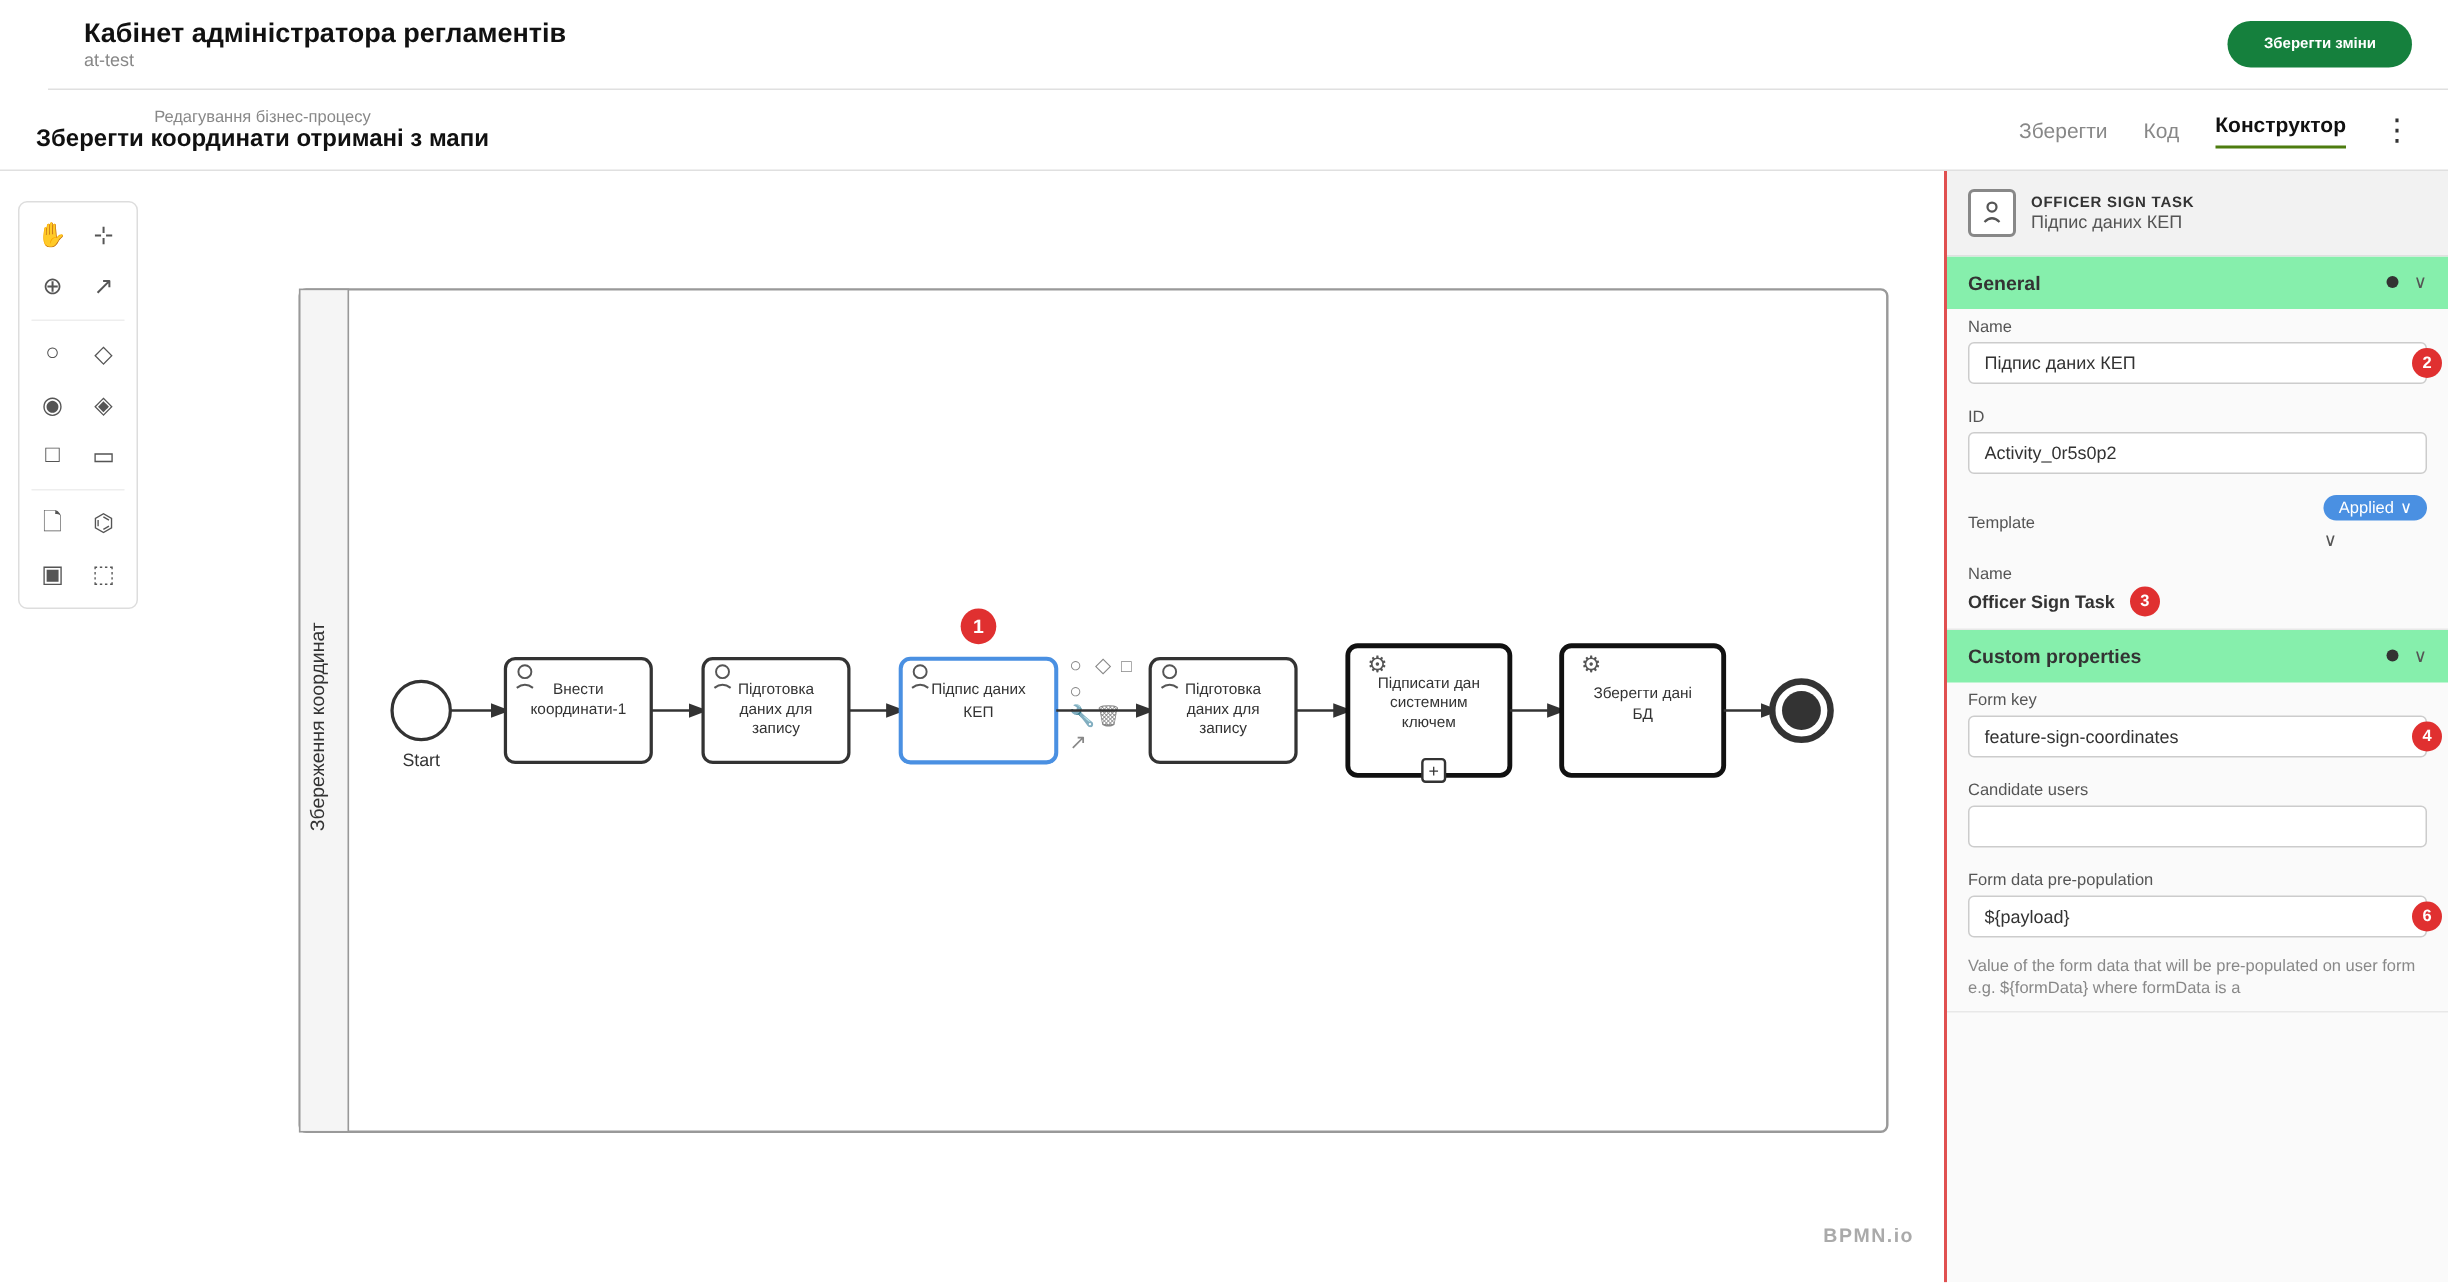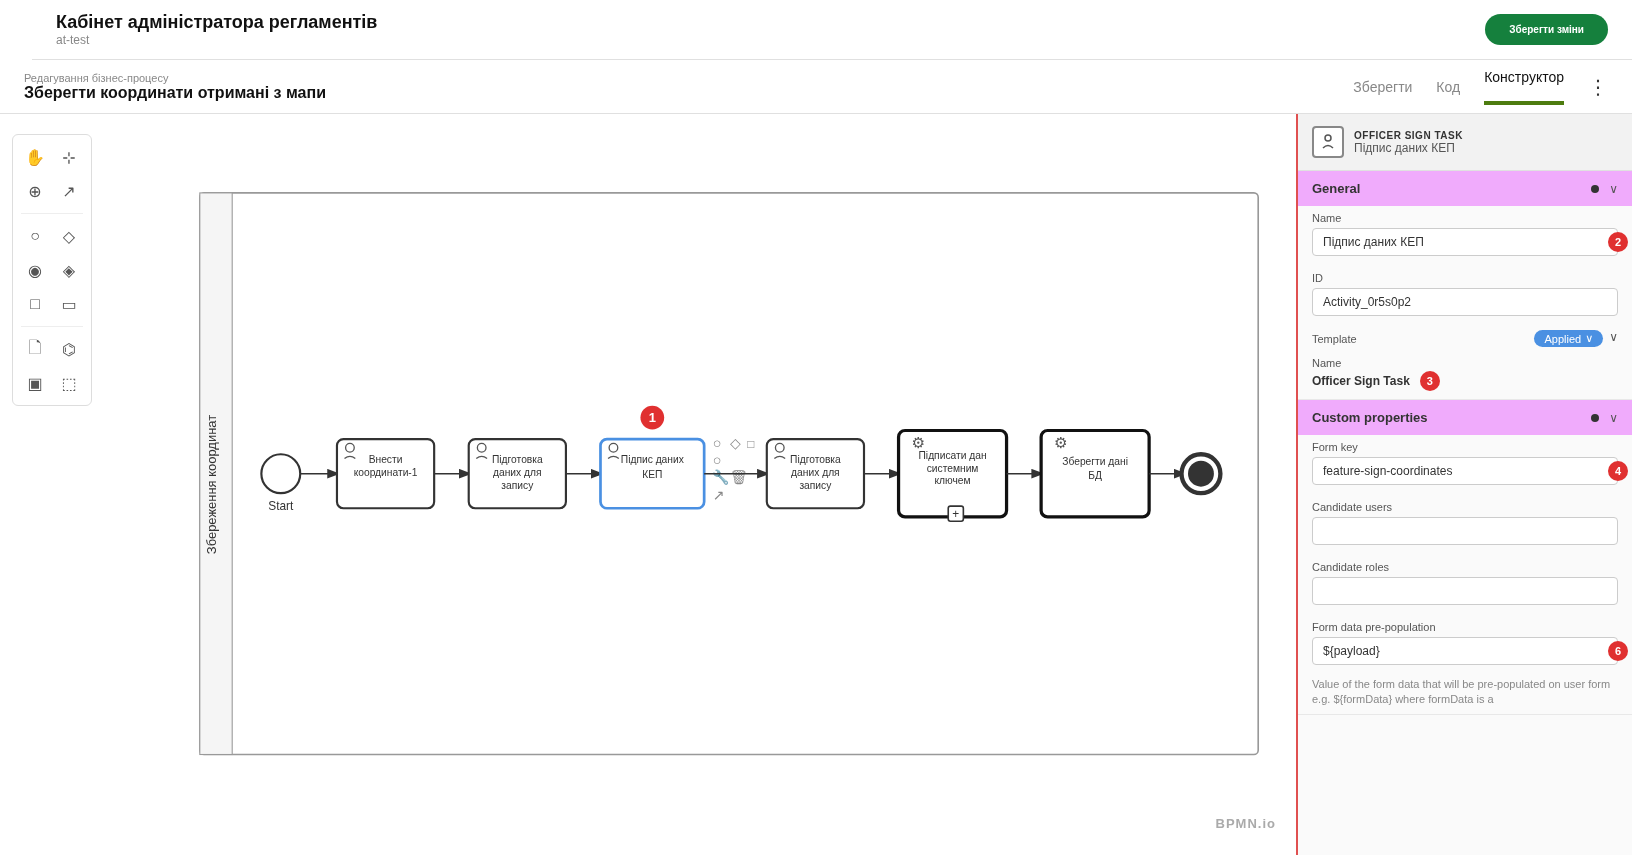--- a/index.html
+++ b/index.html
@@ -30,25 +30,25 @@
 
     
     .sub-header {
       display: flex;
       align-items: center;
       justify-content: space-between;
       padding: 8px 24px 8px 24px;
       border-bottom: 1px solid #e0e0e0;
       height: 54px;
     }
-    .breadcrumb { font-size: 11px; color: #888; }
+    .breadcrumb { font-size: 11px; color: #888; text-align: center; }
     .process-title { font-size: 16px; font-weight: 700; color: #111; }
     .sub-header-right { display: flex; align-items: center; gap: 24px; }
     .tab-link { font-size: 14px; color: #888; cursor: pointer; text-decoration: none; }
-    .tab-link.active { color: #111; font-weight: 400; border-bottom: 4px solid #4d7c0f; padding-bottom: 16px; }
+    .tab-link.active { color: #111; font-weight: 700; border-bottom: 2px solid #4d7c0f; padding-bottom: 6px; }
     .more-icon { font-size: 20px; color: #333; cursor: pointer; }
 
     
     .main-layout {
       display: flex;
       height: calc(855px - 60px - 54px);
       overflow: hidden;
     }
 
     
@@ -137,25 +137,25 @@
       overflow-y: auto;
       padding: 0;
     }
 
     
     .section {
       border-bottom: 1px solid #e8e8e8;
     }
     .section-header {
       display: flex;
-      align-items: flex-end;
+      align-items: flex-start;
       justify-content: space-between;
       padding: 10px 14px;
       cursor: pointer;
-      background: #f0abfc;
+      background: #86efac;
     }
     .section-title { font-size: 13px; font-weight: 600; color: #333; }
     .section-dot { width: 8px; height: 8px; border-radius: 50%; background: #333; margin-right: 4px; }
     .section-header-left { display: flex; align-items: center; gap: 6px; }
     .chevron { font-size: 12px; color: #555; }
 
     
     .field-group { padding: 6px 14px 10px; }
     .field-label { font-size: 11px; color: #555; margin-bottom: 4px; display: block; }
     .field-input {
@@ -421,21 +421,21 @@
           </div>
         </div>
 
         <div class="field-group">
           <span class="field-label">ID</span>
           <input class="field-input" type="text" value="Activity_0r5s0p2" style="">
         </div>
 
         <div class="template-row">
           <span class="template-label">Template</span>
-          <div style="display:flex;align-items:flex-start;gap:6px;">
+          <div style="display:flex;align-items:flex-start;gap:6px;flex-direction:column;">
             <span class="template-badge">
               <span>Applied</span>
               <span>∨</span>
             </span>
             <span class="chevron">∨</span>
           </div>
         </div>
 
         <div class="template-name-row">
           <div class="template-name-label">Name</div>
@@ -464,24 +464,20 @@
             <span class="field-badge">4</span>
           </div>
         </div>
 
 
         <div class="field-group">
           <span class="field-label">Candidate users</span>
           <input class="field-input" type="text" style="">
         </div>
 
-        <div class="field-group">
-          <span class="field-label">Candidate roles</span>
-          <input class="field-input" type="text" style="">
-        </div>
 
         <div class="field-group">
           <span class="field-label">Form data pre-population</span>
           <div class="field-with-badge">
             <input class="field-input" type="text" style="padding-right: 24px;" value="${payload}">
             <span class="field-badge">6</span>
           </div>
         </div>
         <div class="field-description">Value of the form data that will be pre-populated on user form e.g. ${formData} where formData is a</div>
       </div>

